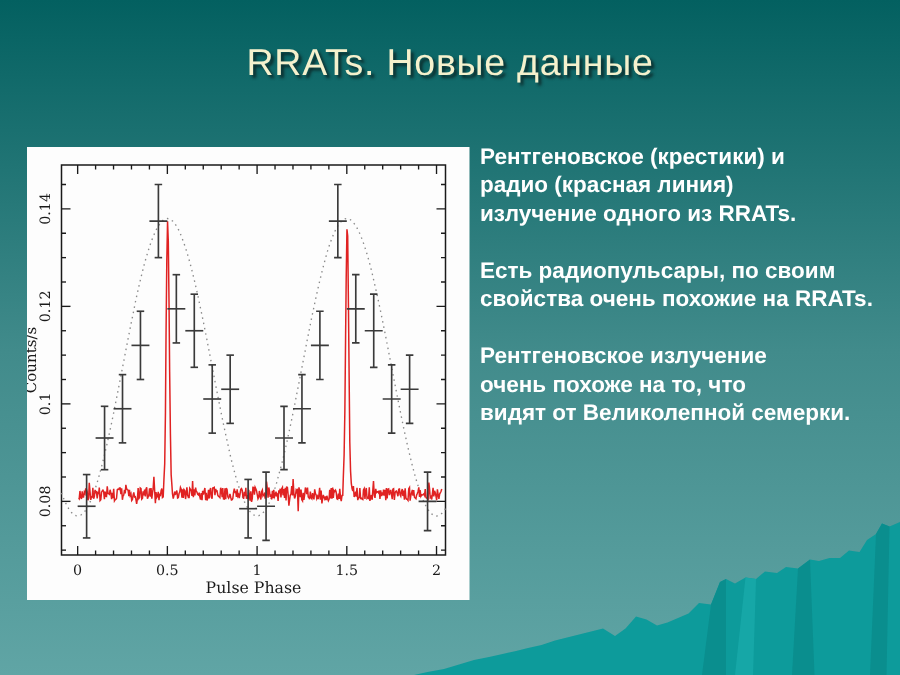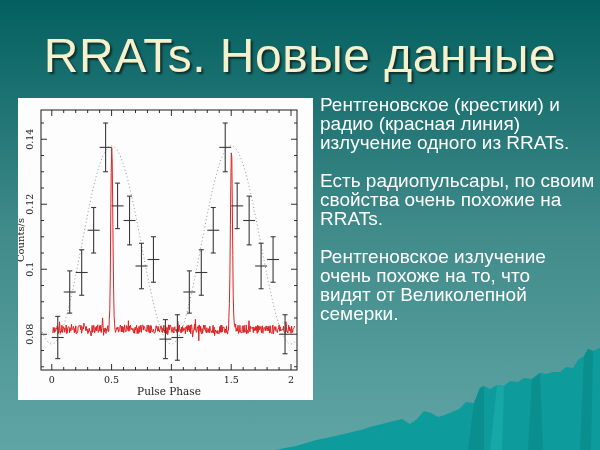--- a/index.html
+++ b/index.html
@@ -4,32 +4,32 @@
 <style>
   html,body{margin:0;padding:0;background:#222;}
   .slide{
     position:relative;width:600px;height:450px;overflow:hidden;
     font-family:"Liberation Sans",sans-serif;
     background:linear-gradient(180deg,var(--bg_top,#036060) 0%,var(--bg_mid,#418b8b) 52%,var(--bg_bottom,#60a5a5) 100%);
   }
   .mountains{position:absolute;left:0;top:0;width:600px;height:450px;z-index:0;}
   .slide-title{
     position:absolute;top:28px;left:0;right:0;z-index:2;margin:0;
-    text-align:center;font-size:48px;font-weight:400;letter-spacing:0.5px;
+    text-align:center;font-size:25px;font-weight:400;letter-spacing:0.5px;
     color:var(--title_color,#f5f1cd);
     text-shadow:2px 2px 2px rgba(12,34,34,0.85);
   }
   .chart-panel{
     position:absolute;left:18px;top:98px;width:295px;height:302px;z-index:1;
     background:var(--panel,#fdfdfd);
   }
   .chart-panel svg{display:block;}
   .notes{
     position:absolute;left:320px;top:95px;width:276px;z-index:1;
-    color:var(--text_color,#ffffff);font-size:19px;line-height:19px;
+    color:var(--text_color,#ffffff);font-size:15px;line-height:19px;font-weight:bold;
   }
   .notes p{margin:0 0 19px 0;white-space:pre-line;}
 </style>
 </head>
 <body>
 
 <div class="slide">
 
   <svg class="mountains" viewBox="0 0 600 450" xmlns="http://www.w3.org/2000/svg">
     <polygon fill="var(--mountain,#0d9b9b)" points="276,450 285,448 296,446 306,443 316,440 326,438 335,436 344,434 352,432 361,430 370,427 378,425 386,423 394,421 402,419 410,424 417,419 424,411 431,413 438,417 445,415 452,412 459,409 466,402 474,403 480,388 484,386 490,389 497,385 504,386 510,381 518,382 524,378 532,379 540,373 546,374 553,372 560,372 566,367 573,368 578,360 584,356 588,349 593,351 600,348 600,450"></polygon>

